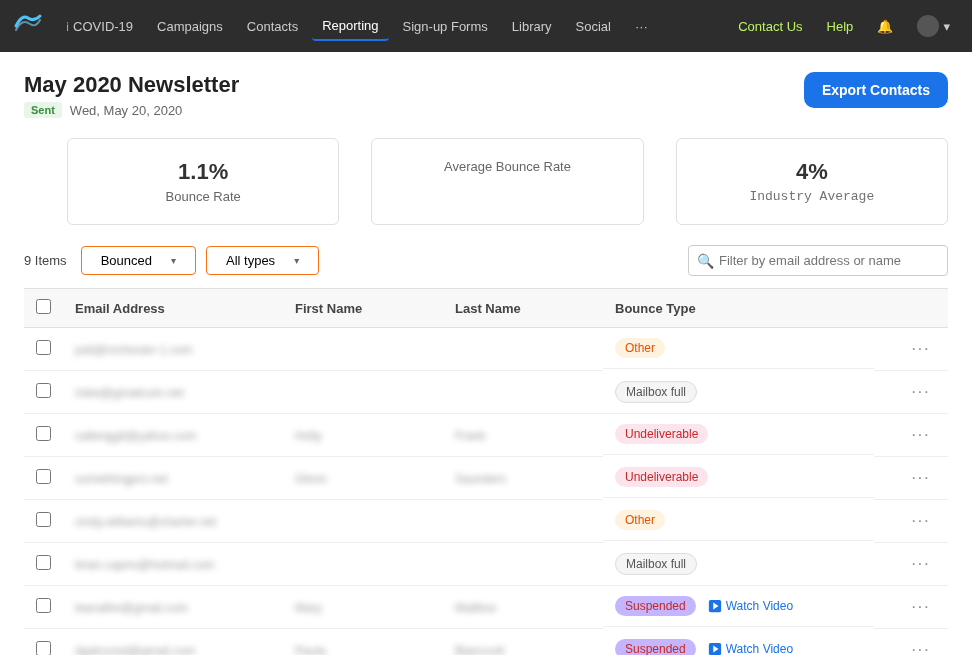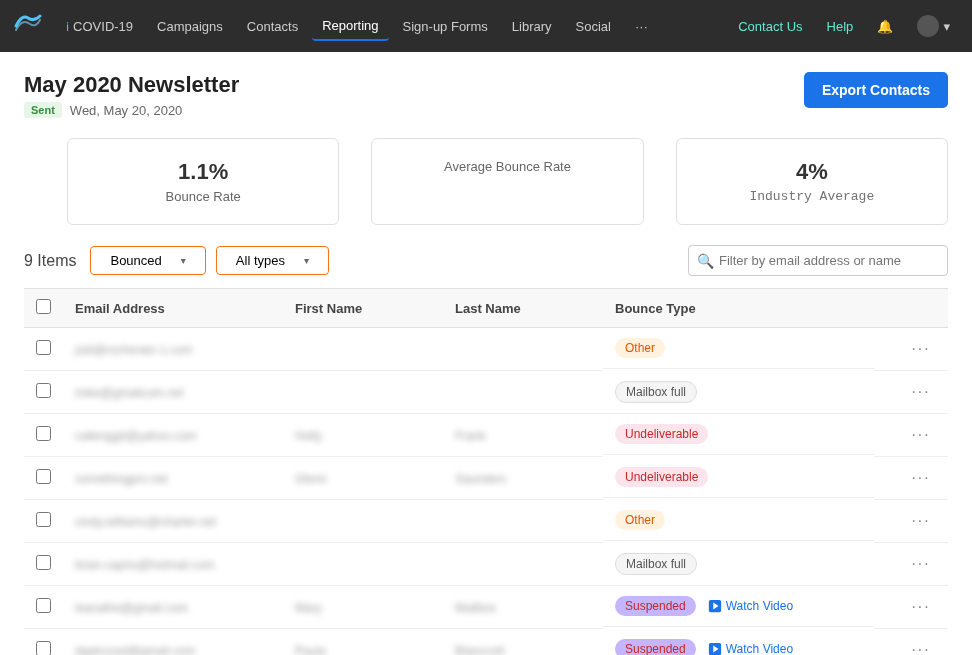--- a/index.html
+++ b/index.html
@@ -6,43 +6,43 @@
     body { font-family: -apple-system, BlinkMacSystemFont, 'Segoe UI', sans-serif; font-size: 14px; background: #f5f5f5; color: #333; }
 
     
     .navbar { background: #2d2d2d; display: flex; align-items: center; height: 52px; padding: 0 12px; gap: 4px; }
     .nav-logo { width: 32px; height: 32px; margin-right: 8px; }
     .nav-logo svg { width: 32px; height: 32px; }
     .nav-item { color: #ccc; padding: 6px 10px; font-size: 13px; cursor: pointer; border-radius: 4px; white-space: nowrap; }
     .nav-item.active { color: #fff; border-bottom: 2px solid #1a73e8; }
     .nav-spacer { flex: 1; }
     .nav-right { display: flex; align-items: center; gap: 4px; }
-    .nav-right .nav-item { color: #5eead4; }
+    .nav-right .nav-item { color: #bef264; }
 
     
     .main-content { padding: 20px 24px; background: #fff; min-height: 603px; }
 
     
     .page-header { display: flex; align-items: flex-start; justify-content: space-between; margin-bottom: 20px; }
     .page-title { font-size: 22px; font-weight: 700; color: #222; }
     .page-meta { display: flex; align-items: center; gap: 8px; margin-top: 4px; }
     .badge-sent { background: #e8f5e9; color: #388e3c; font-size: 11px; padding: 2px 7px; border-radius: 3px; font-weight: 600; }
     .page-date { font-size: 13px; color: #666; }
-    .export-btn { background: #1a73e8; color: #fff; border: none; padding: 10px 18px; border-radius: 5px; font-size: 14px; font-weight: 600; cursor: pointer; white-space: nowrap; }
+    .export-btn { background: #1a73e8; color: #fff; border: none; padding: 10px 18px; border-radius: 10px; font-size: 14px; font-weight: 600; cursor: pointer; white-space: nowrap; }
 
     
     .stats-row { display: flex; gap: 32px; margin-bottom: 20px; padding-left: 43px; }
     .stat-card { flex: 1; border: 1px solid #e0e0e0; border-radius: 6px; padding: 20px; text-align: center; background: #fff; }
     .stat-value { font-size: 22px; font-weight: 700; color: #333; margin-bottom: 4px; }
     .stat-label { font-size: 13px; color: #666; }
     .stat-label.blue-link { color: #737373; cursor: pointer; font-family: Liberation Mono, monospace; }
 
     
     .filter-row { display: flex; align-items: center; gap: 10px; margin-bottom: 12px; }
-    .items-count { font-size: 16px; color: #444; margin-right: 4px; }
+    .items-count { font-size: 13px; color: #444; margin-right: 4px; }
     .filter-btn { border: 1px solid #f97316; background: #fff; border-radius: 4px; padding: 6px 19px; font-size: 13px; cursor: pointer; display: flex; align-items: center; gap: 19px; }
     .filter-btn .arrow { font-size: 10px; color: #666; }
     .filter-spacer { flex: 1; }
     .search-wrap { position: relative; }
     .search-icon-svg { position: absolute; left: 9px; top: 50%; transform: translateY(-50%); color: #aaa; font-size: 14px; }
     .search-input { border: 1px solid #ccc; border-radius: 4px; padding: 7px 10px 7px 30px; font-size: 13px; width: 260px; outline: none; }
 
     
     .data-table { width: 100%; border-collapse: collapse; }
     .data-table th { background: #f8f8f8; border-bottom: 1px solid #e0e0e0; border-top: 1px solid #e0e0e0; padding: 10px 12px; text-align: left; font-size: 13px; font-weight: 600; color: #444; }

